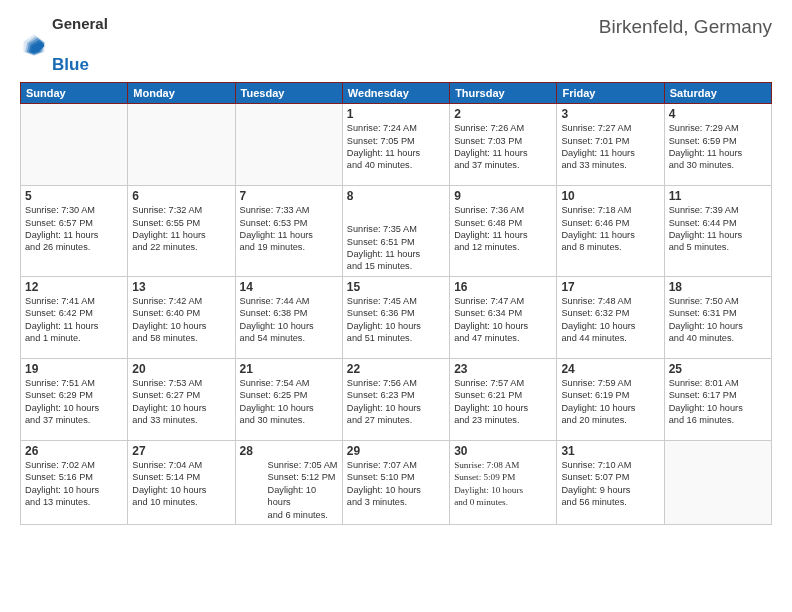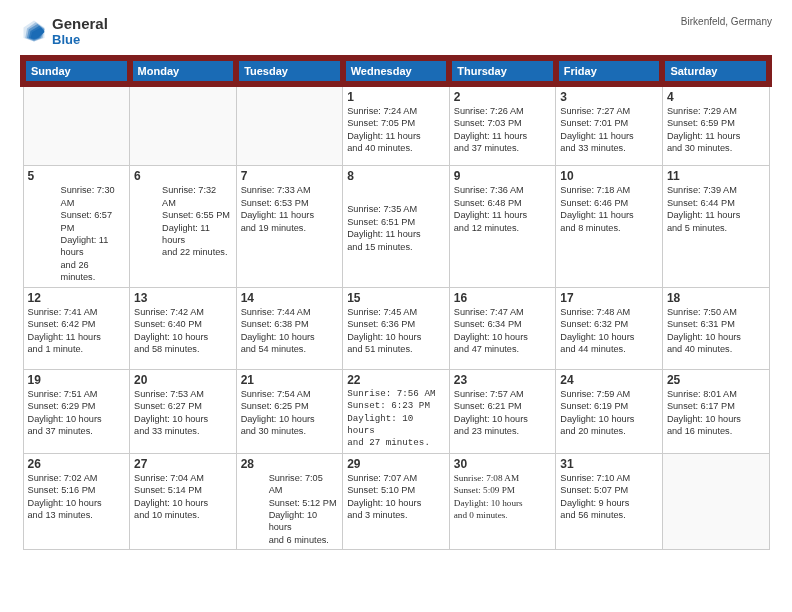--- a/index.html
+++ b/index.html
@@ -31,54 +31,55 @@
       display: flex;
       flex-direction: column;
       line-height: 1.1;
     }
     .logo-general {
       font-size: 15px;
       font-weight: bold;
       color: #333;
     }
     .logo-blue {
-      font-size: 13px;
+      font-size: 17px;
       font-weight: bold;
       color: #1a6bb5;
+      margin-top: 23px;
     }
     .logo-icon {
       width: 28px;
       height: 28px;
     }
     .title-area {
       text-align: right;
     }
     .month-title {
       font-size: 32px;
       font-weight: bold;
       color: #333;
       line-height: 1.1;
     }
     .subtitle {
-      font-size: 10px;
+      font-size: 19px;
       color: #555;
     }
     .calendar {
       width: 100%;
       border-collapse: collapse;
       border: 1px solid #ccc;
     }
     .calendar th {
       background: #1a6bb5;
       color: #fff;
       font-size: 11px;
       font-weight: bold;
       padding: 4px 5px;
       text-align: left;
-      border: 6px solid #7f1d1d;
+      border: 1px solid #7f1d1d;
       width: calc(100% / 7);
     }
     .calendar td {
       border: 1px solid #ccc;
       vertical-align: top;
       padding: 3px 4px;
       width: calc(100% / 7);
       height: 82px;
       background: #fff;
     }
@@ -166,28 +167,28 @@
             <span class="day-number">4</span>
             <div class="day-info" style="white-space: pre-line;">Sunrise: 7:29 AM
 Sunset: 6:59 PM
 Daylight: 11 hours
 and 30 minutes.</div>
           </td>
         </tr>
         <tr>
           <td>
             <span class="day-number">5</span>
-            <div class="day-info" style="white-space: pre-line; margin-left: 33px;">Sunrise: 7:30 AM
+            <div class="day-info" style="white-space: pre-line;">Sunrise: 7:30 AM
 Sunset: 6:57 PM
 Daylight: 11 hours
 and 26 minutes.</div>
           </td>
           <td>
             <span class="day-number">6</span>
-            <div class="day-info" style="white-space: pre-line; margin-left: 28px;">Sunrise: 7:32 AM
+            <div class="day-info" style="white-space: pre-line;">Sunrise: 7:32 AM
 Sunset: 6:55 PM
 Daylight: 11 hours
 and 22 minutes.</div>
           </td>
           <td>
             <span class="day-number">7</span>
             <div class="day-info" style="white-space: pre-line;">Sunrise: 7:33 AM
 Sunset: 6:53 PM
 Daylight: 11 hours
 and 19 minutes.</div>
@@ -289,21 +290,21 @@
           </td>
           <td>
             <span class="day-number">21</span>
             <div class="day-info" style="white-space: pre-line;">Sunrise: 7:54 AM
 Sunset: 6:25 PM
 Daylight: 10 hours
 and 30 minutes.</div>
           </td>
           <td>
             <span class="day-number">22</span>
-            <div class="day-info" style="white-space: pre-line; font-family: Liberation Mono, monospace;">Sunrise: 7:56 AM
+            <div class="day-info" style="white-space: pre-line;">Sunrise: 7:56 AM
 Sunset: 6:23 PM
 Daylight: 10 hours
 and 27 minutes.</div>
           </td>
           <td>
             <span class="day-number">23</span>
             <div class="day-info" style="white-space: pre-line;">Sunrise: 7:57 AM
 Sunset: 6:21 PM
 Daylight: 10 hours
 and 23 minutes.</div>

